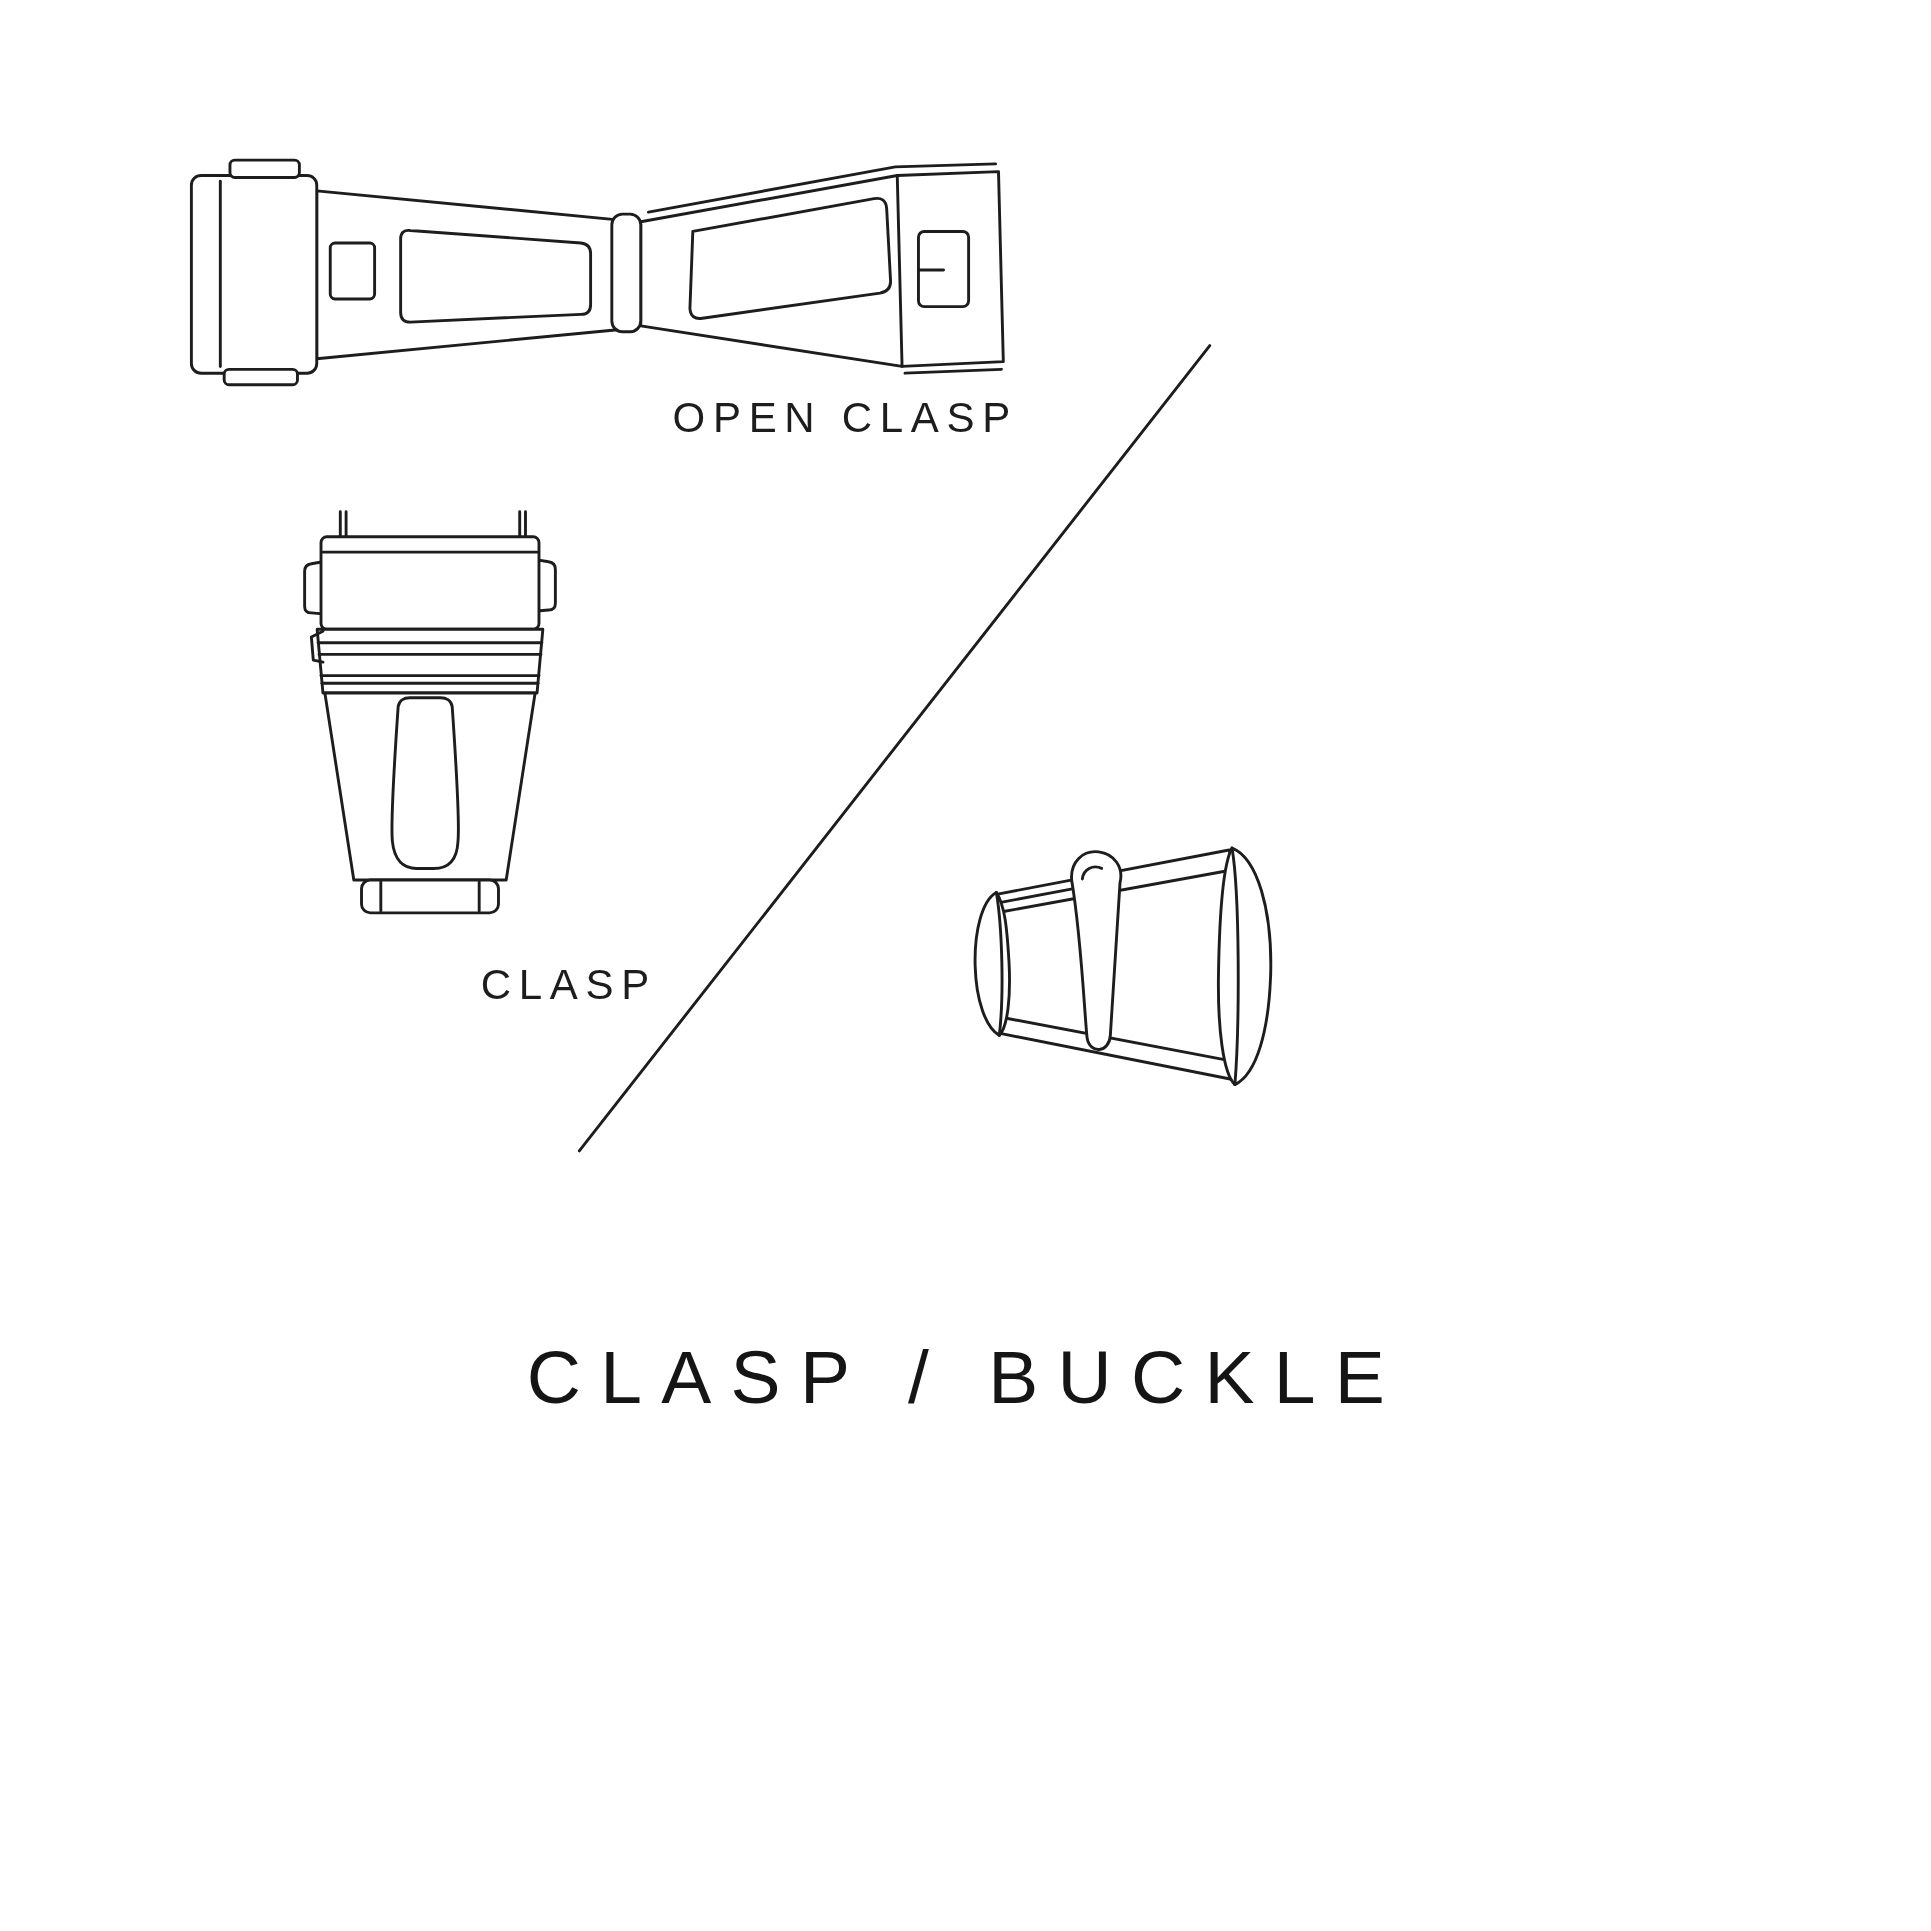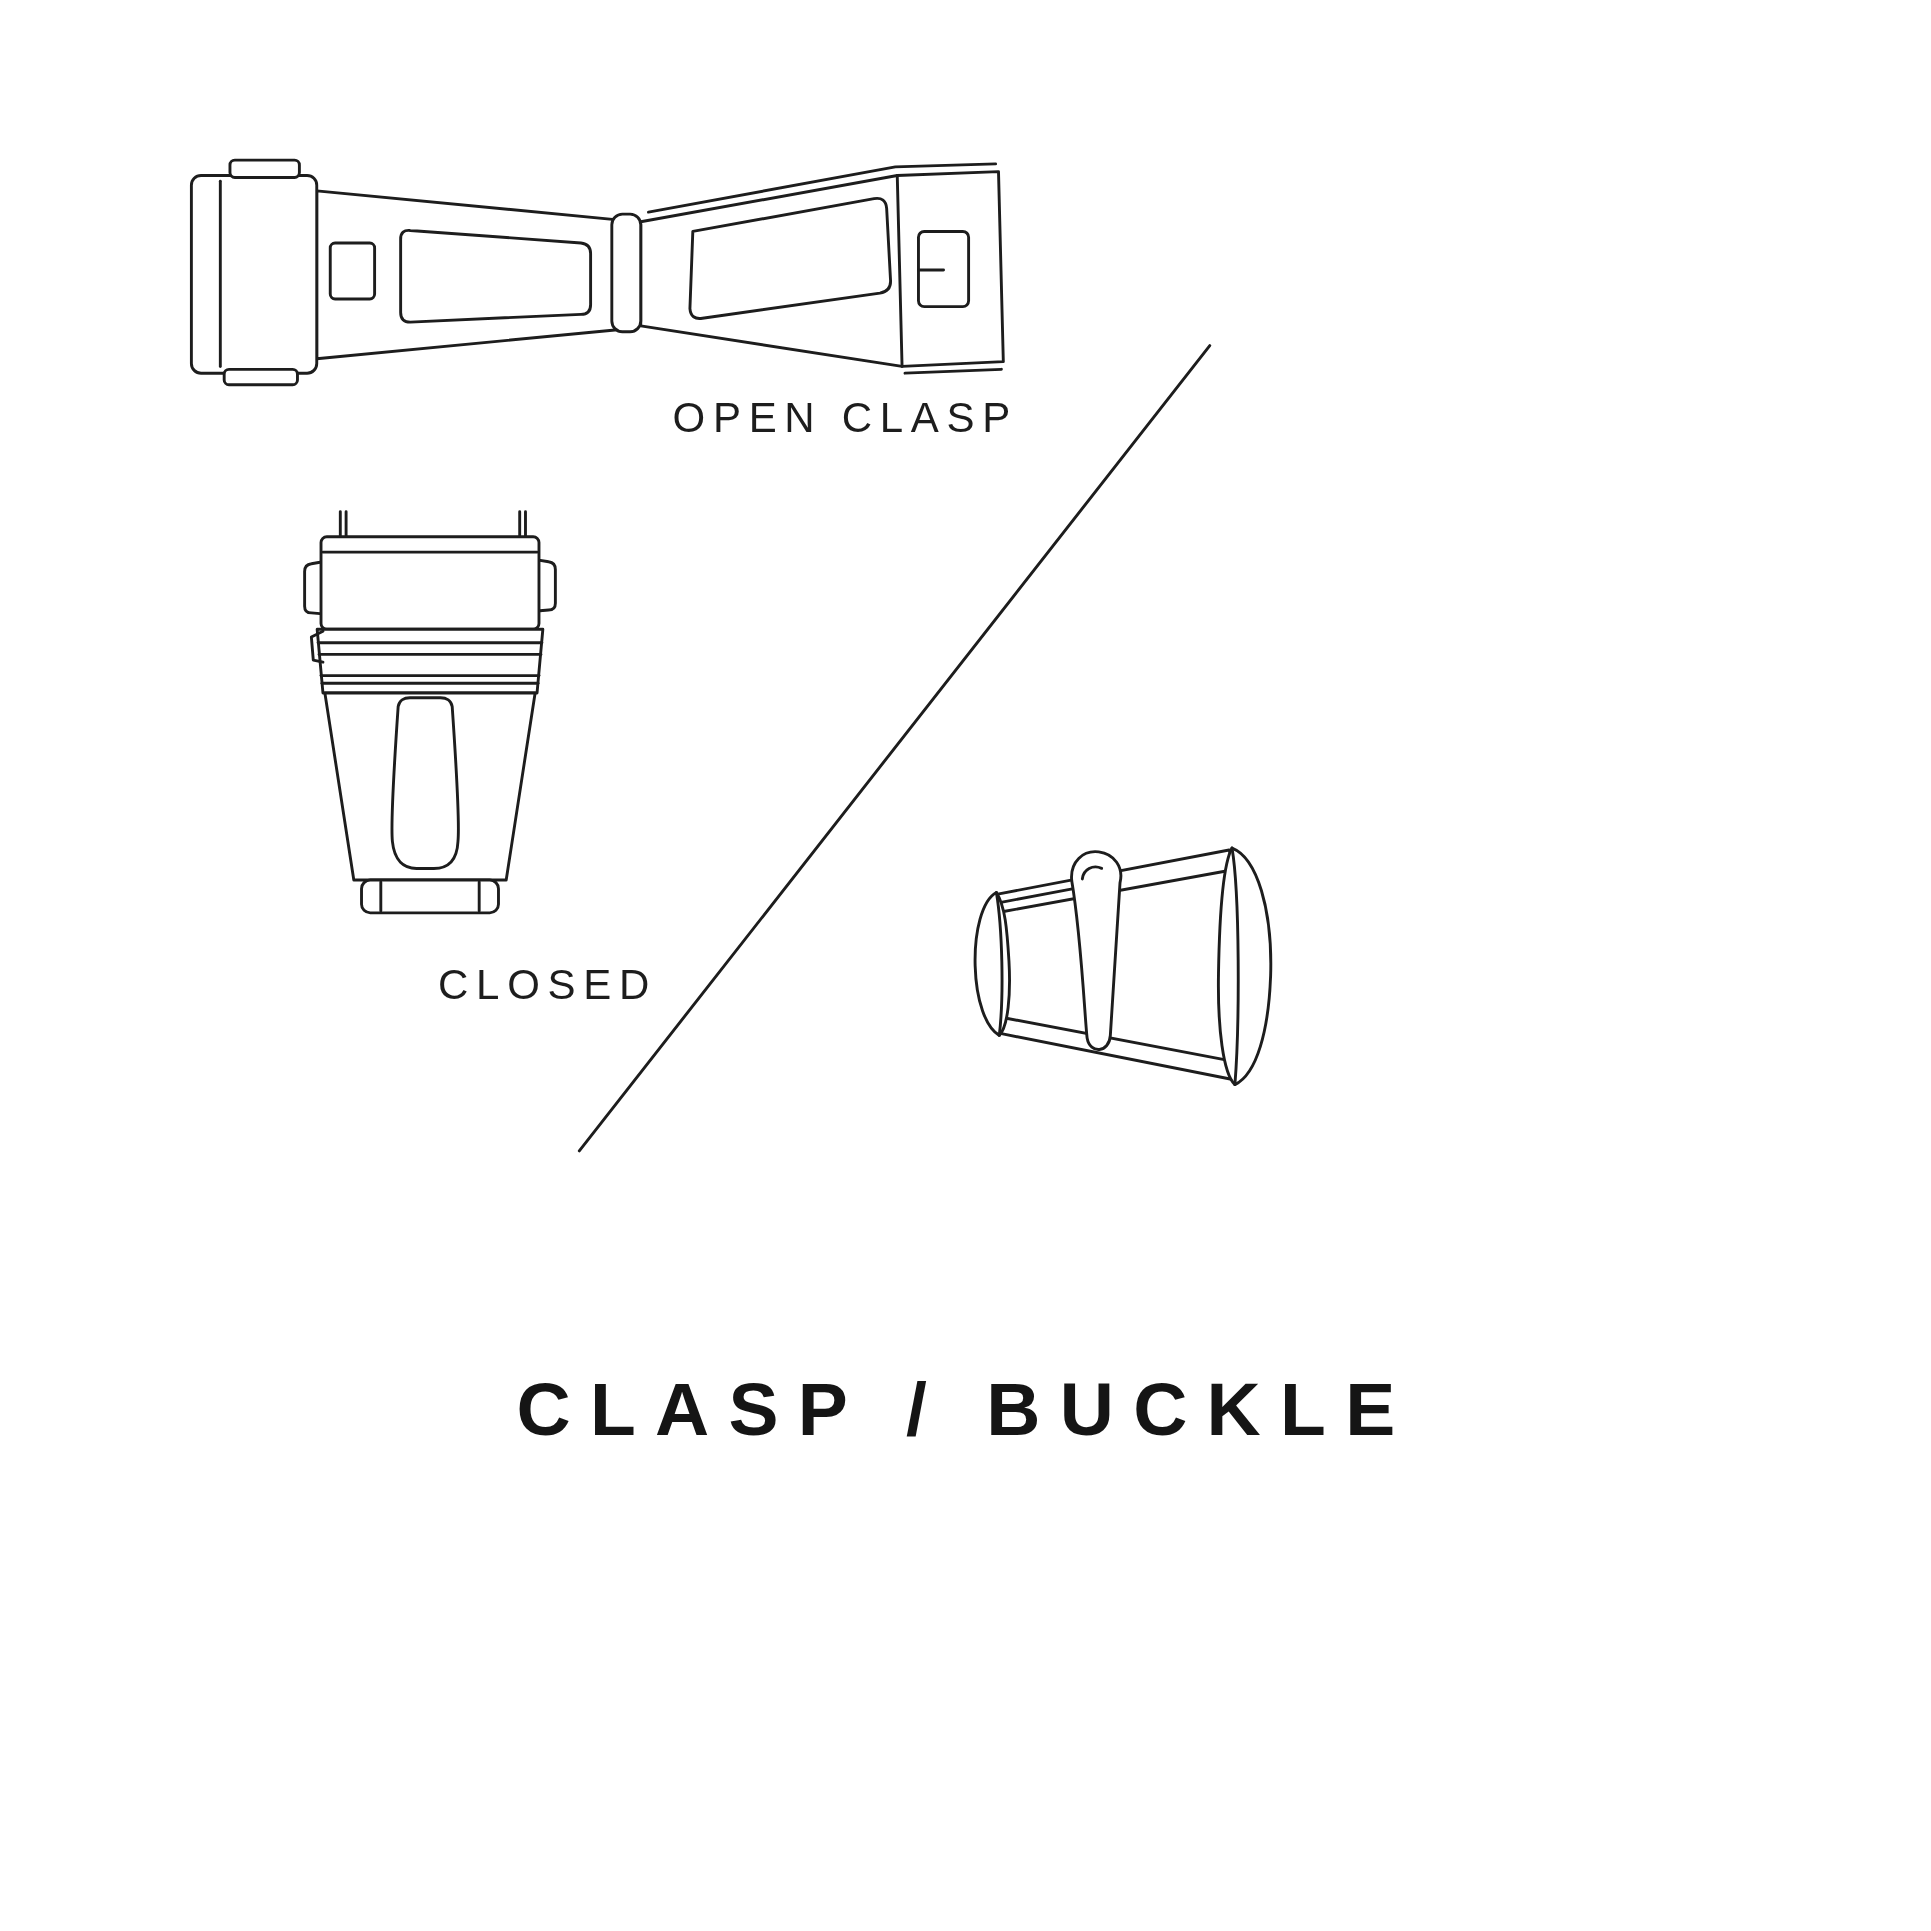--- a/index.html
+++ b/index.html
@@ -31,24 +31,23 @@
     font-size: 42px;
     letter-spacing: 7.7px;
     font-weight: 400;
     color: #1d1d1d;
     white-space: nowrap;
   }
   .title {
     text-align: center;
     font-size: 75px;
     letter-spacing: 19.3px;
-    font-weight: 700;
+    font-weight: 400;
     color: #151515;
     white-space: nowrap;
-    margin-top: 32px;
   }
 </style>
 </head>
 <body>
 
 <div class="page">
 
   <div class="abs" style="left:164px; top:135px; width:859px; height:270px;">
     <svg viewBox="0 0 890 280" width="859" height="270">
       <g class="art">
@@ -107,21 +106,21 @@
 
         <path d="M 112,212 C 108,270 104,330 106,352 C 108,372 118,380 131,380 L 149,380 C 163,380 173,372 174,352 C 176,330 172,270 168,212 C 167,206 162,203 156,203 L 124,203 C 118,203 113,206 112,212 Z"></path>
 
         <rect class="filled" x="74" y="392" width="142" height="34" rx="9"></rect>
         <line x1="94" y1="394" x2="94" y2="424"></line>
         <line x1="196" y1="394" x2="196" y2="424"></line>
       </g>
     </svg>
   </div>
 
-  <div class="abs caption" style="left:174px; top:961px; width:483px;">CLOSED</div>
+  <div class="abs caption" style="left:174px; top:961px; width:483px;">CLASP</div>
 
   <svg class="abs" style="left:0; top:0; pointer-events:none;" viewBox="0 0 2000 2000" width="1931" height="1931">
     <g class="art">
       <line x1="1253" y1="358" x2="600" y2="1192"></line>
     </g>
   </svg>
 
   <div class="abs" style="left:946px; top:821px; width:348px; height:309px;">
     <svg viewBox="0 0 360 320" width="348" height="309">
       <g class="art">

